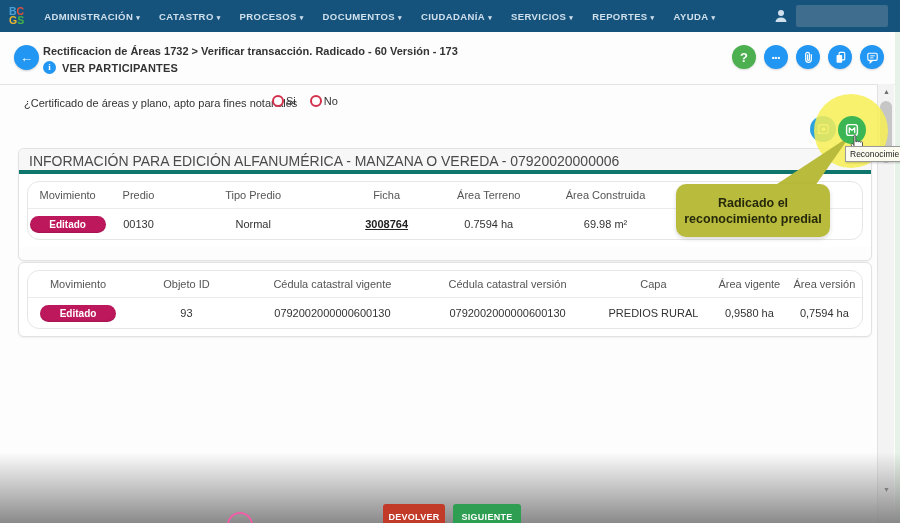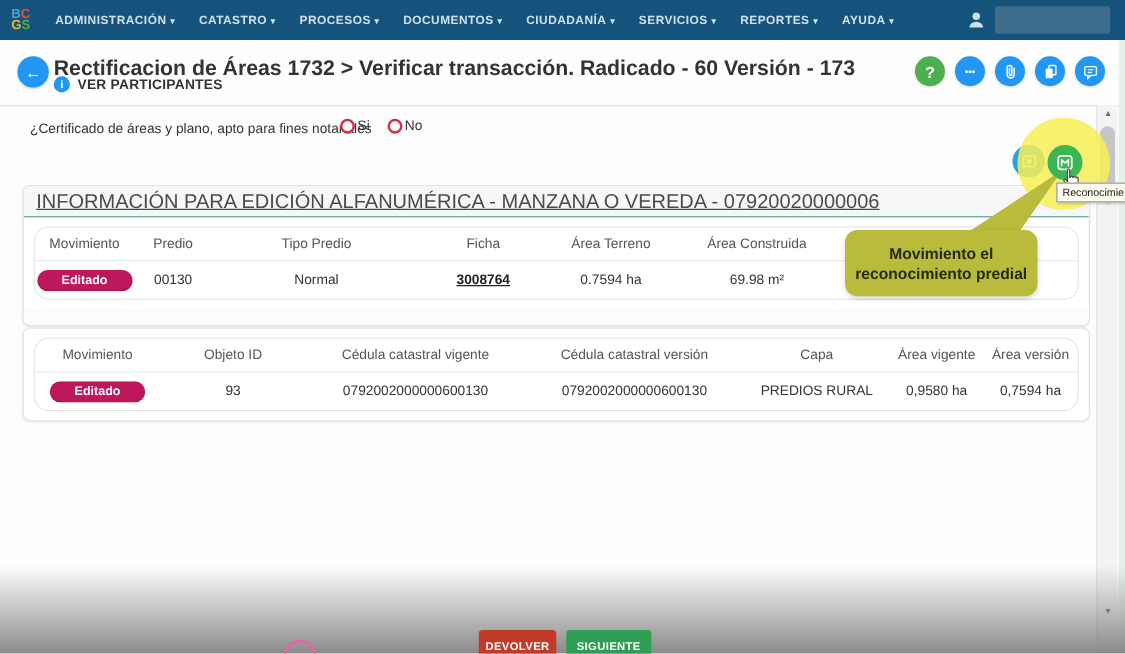--- a/index.html
+++ b/index.html
@@ -13,21 +13,21 @@
   .logo .lb { color:#4aa0d8; } .logo .lc { color:#e0503a; }
   .logo .lg { color:#e9b62e; } .logo .ls { color:#43b049; }
   .menu { display:flex; align-items:center; margin-left:20px; gap:19px; }
   .menu-item { color:#cfe0ec; font-size:9.5px; font-weight:700; letter-spacing:.4px; cursor:pointer; white-space:nowrap; }
   .menu-item .caret { font-size:7px; margin-left:3px; color:#cfe0ec; }
   .nav-right { margin-left:auto; display:flex; align-items:center; margin-right:12px; gap:7px; }
   .user-box { width:92px; height:22px; background:#3e6d8d; border-radius:2px; cursor:pointer; }
 
   
   .back-btn { position:absolute; left:14px; top:45px; width:25px; height:25px; border-radius:50%; background:#2196f3; color:#fff; font-size:13px; line-height:25px; text-align:center; cursor:pointer; box-shadow:0 1px 2px rgba(0,0,0,.2); z-index:5; }
-  .breadcrumb { position:absolute; left:43px; top:45px; font-size:17px; font-weight:700; color:#333; z-index:5; }
+  .breadcrumb { position:absolute; left:43px; top:45px; font-size:11px; font-weight:700; color:#333; z-index:5; }
   .section-line { position:absolute; left:43px; top:61px; display:flex; align-items:center; gap:6px; z-index:5; }
   .info-icon { width:13px; height:13px; border-radius:50%; background:#2196f3; color:#fff; font-size:9px; font-weight:700; line-height:13px; text-align:center; font-family:"Liberation Serif",serif; }
   .section-title { font-size:11px; font-weight:700; color:#333; letter-spacing:.2px; }
 
   .action-circle { position:absolute; top:45px; width:24px; height:24px; border-radius:50%; display:flex; align-items:center; justify-content:center; cursor:pointer; box-shadow:0 1px 2px rgba(0,0,0,.15); z-index:5; }
   .ac-green { background:#4caf50; color:#fff; font-size:13px; font-weight:700; }
   .ac-blue { background:#2196f3; }
   .dots { color:#fff; font-size:8px; letter-spacing:0px; font-weight:700; }
 
   .hdr-divider { position:absolute; left:0; top:84px; width:900px; height:1px; background:#e3e3e3; z-index:2; }
@@ -46,21 +46,21 @@
   .cursor-hand { position:absolute; left:847px; top:134px; z-index:10; }
   .tooltip { position:absolute; left:845px; top:146px; height:16px; line-height:13px; padding:1px 4px; background:#fbfbef; border:1px solid #9a9a9a; font-size:8.5px; color:#222; white-space:nowrap; z-index:12; box-shadow:1px 1px 2px rgba(0,0,0,.2); }
 
   
   .callout { position:absolute; left:676px; top:184px; width:154px; height:53px; background:#b9bb3c; border-radius:10px; display:flex; flex-direction:column; align-items:center; justify-content:center; z-index:9; box-shadow:0 2px 4px rgba(0,0,0,.15); }
   .callout div { font-size:12.5px; font-weight:700; color:#26290a; line-height:16px; }
   .callout-tail { position:absolute; left:760px; top:128px; z-index:7; }
 
   
   .card { position:absolute; left:18px; width:854px; background:#fff; border:1px solid #e2e2e2; border-radius:6px; box-shadow:0 1px 2px rgba(0,0,0,.06); z-index:3; }
-  .card-title { height:25px; line-height:25px; padding:0 10px; background:#f7f7f7; border-bottom:1px solid #0f766e; border-radius:6px 6px 0 0; font-size:16px; color:#4a4a4a; white-space:nowrap; overflow:hidden;text-decoration:underline; }
+  .card-title { height:25px; line-height:25px; padding:0 10px; background:#f7f7f7; border-bottom:4px solid #0f766e; border-radius:6px 6px 0 0; font-size:14px; color:#4a4a4a; white-space:nowrap; overflow:hidden; }
   .tbl { margin:7px 8px; border:1px solid #e6e6e6; border-radius:12px; overflow:hidden; background:#fff; }
   .thead, .trow { display:grid; align-items:center; }
   .thead { height:26px; font-size:11px; color:#555; }
   .trow { height:31px; font-size:11px; color:#333; border-top:1px solid #ececec; }
   .thead > div, .trow > div { text-align:center; overflow:hidden; white-space:nowrap; }
   .t1 .thead, .t1 .trow { grid-template-columns: 9.5% 7.5% 20% 12% 12.5% 15.5% auto; }
   .t2 .thead, .t2 .trow { grid-template-columns: 12% 14% 21% 21% 14% 9% 9%; }
   .pill { display:inline-block; min-width:76px; padding:3px 10px; background:#be185d; color:#fff; font-size:10px; font-weight:700; border-radius:11px; cursor:pointer; box-shadow:inset 0 -1px 2px rgba(0,0,0,.15); }
   .ficha-link { font-weight:700; color:#222; text-decoration:underline; cursor:pointer;margin-top:23px; }
   .card-footpad { height:13px; background:#fdfdfd; border-radius:0 0 6px 6px; }
@@ -195,21 +195,21 @@
         <div><a class="ficha-link">3008764</a></div>
         <div>0.7594 ha</div>
         <div>69.98 m²</div>
         <div></div>
       </div>
     </div>
     <div class="card-footpad"></div>
   </div>
 
   <div class="callout">
-    <div>Movimiento el</div>
+    <div>Radicado el</div>
     <div>reconocimiento predial</div>
   </div>
 
   <div class="card t2" style="top:262px;">
     <div class="tbl">
       <div class="thead">
         <div>Movimiento</div>
         <div>Objeto ID</div>
         <div>Cédula catastral vigente</div>
         <div>Cédula catastral versión</div>

